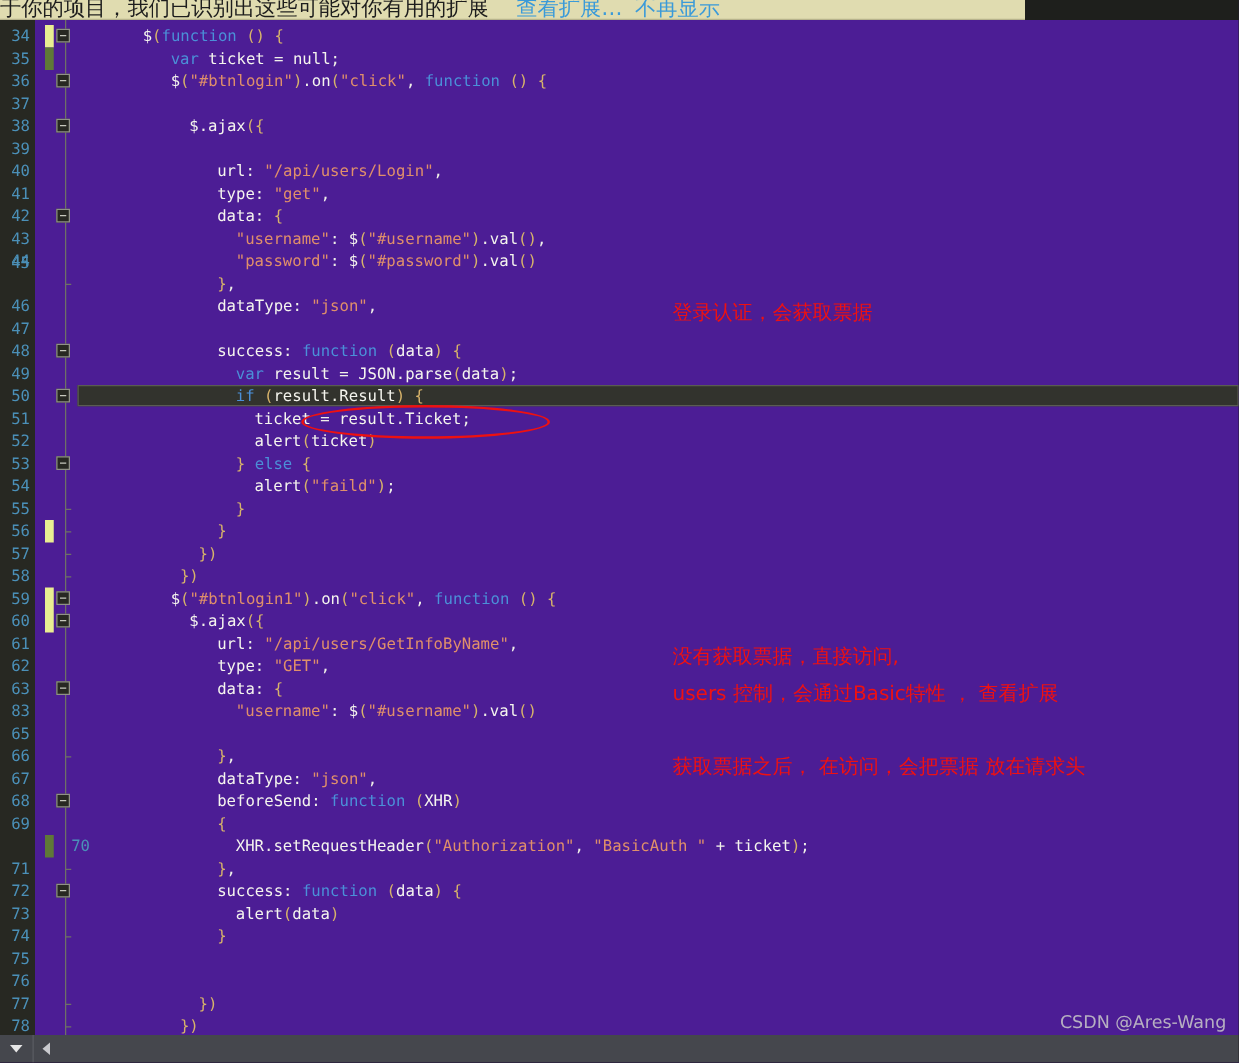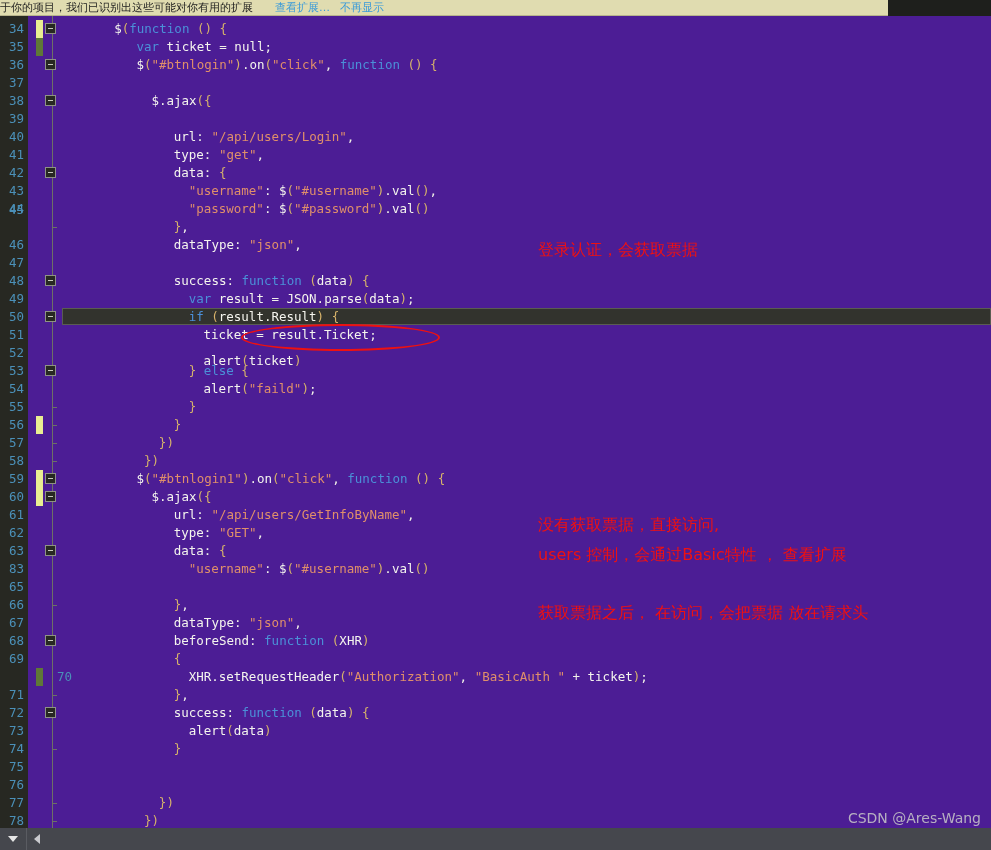--- a/index.html
+++ b/index.html
@@ -3,25 +3,25 @@
 <meta charset="utf-8">
 <style>
   html,body{margin:0;padding:0;background:#1e1f1c;}
   body{
     width:991px;height:850px;overflow:hidden;position:relative;
     font-family:"DejaVu Sans Mono","Liberation Mono",monospace;
   }
 
   
   #banner{
-    position:absolute;left:0;top:0;width:888px;height:15px;
+    position:absolute;left:0;top:0;width:820px;height:15px;
     background:#e0dcb0;border-bottom:1px solid #b7b38c;
     display:flex;align-items:center;
     font-family:"DejaVu Sans","Liberation Sans",sans-serif;
-    font-size:11px;color:#1d1d1d;white-space:nowrap;overflow:hidden;
+    font-size:17px;color:#1d1d1d;white-space:nowrap;overflow:hidden;
   }
   #banner .btext{margin-left:0px;line-height:15px;}
   #banner .blink{color:#3a9ad9;margin-left:22px;line-height:15px;cursor:pointer;}
   #banner .blink2{color:#3a9ad9;margin-left:10px;line-height:15px;cursor:pointer;}
 
   
   #editor{
     position:absolute;left:0;top:16px;width:991px;height:812px;
     background:#4c1d95;overflow:hidden;
   }
@@ -183,21 +183,21 @@
       <div class="code" style="top: 130px; left: 173.75px;"><span class="plain">type</span><span class="pun">:</span><span class="pun"> </span><span class="str">"get"</span><span class="pun">,</span></div>
       <div class="code" style="top: 148px; left: 173.75px;"><span class="plain">data</span><span class="pun">:</span><span class="pun"> </span><span class="brn">{</span></div>
       <div class="code" style="top: 166px; left: 188.65px;"><span class="str">"username"</span><span class="pun">:</span><span class="pun"> </span><span class="plain">$</span><span class="brn">(</span><span class="str">"#username"</span><span class="brn">)</span><span class="pun">.</span><span class="plain">val</span><span class="brn">(</span><span class="brn">)</span><span class="pun">,</span></div>
       <div class="code" style="top: 184px; left: 188.65px;"><span class="str">"password"</span><span class="pun">:</span><span class="pun"> </span><span class="plain">$</span><span class="brn">(</span><span class="str">"#password"</span><span class="brn">)</span><span class="pun">.</span><span class="plain">val</span><span class="brn">(</span><span class="brn">)</span></div>
       <div class="code" style="top: 202px; left: 173.75px;"><span class="brn">}</span><span class="pun">,</span></div>
       <div class="code" style="top: 220px; left: 173.75px;"><span class="plain">dataType</span><span class="pun">:</span><span class="pun"> </span><span class="str">"json"</span><span class="pun">,</span></div>
       <div class="code" style="top: 256px; left: 173.75px;"><span class="plain">success</span><span class="pun">:</span><span class="pun"> </span><span class="kw">function</span><span class="pun"> </span><span class="brn">(</span><span class="plain">data</span><span class="brn">)</span><span class="pun"> </span><span class="brn">{</span></div>
       <div class="code" style="top: 274px; left: 188.65px;"><span class="kw">var</span><span class="pun"> </span><span class="plain">result</span><span class="pun"> </span><span class="pun">=</span><span class="pun"> </span><span class="plain">JSON</span><span class="pun">.</span><span class="plain">parse</span><span class="brn">(</span><span class="plain">data</span><span class="brn">)</span><span class="pun">;</span></div>
       <div class="code" style="top: 292px; left: 188.65px;"><span class="kw">if</span><span class="pun"> </span><span class="brn">(</span><span class="plain">result</span><span class="pun">.</span><span class="plain">Result</span><span class="brn">)</span><span class="pun"> </span><span class="brn">{</span></div>
       <div class="code" style="top: 310px; left: 203.55px;"><span class="plain">ticket</span><span class="pun"> </span><span class="pun">=</span><span class="pun"> </span><span class="plain">result</span><span class="pun">.</span><span class="plain">Ticket</span><span class="pun">;</span></div>
-      <div class="code" style="top: 336px; left: 203.55px; text-align: center;"><span class="plain">alert</span><span class="brn">(</span><span class="plain">ticket</span><span class="brn">)</span></div>
+      <div class="code" style="top: 328px; left: 203.55px; text-align: center;"><span class="plain">alert</span><span class="brn">(</span><span class="plain">ticket</span><span class="brn">)</span></div>
       <div class="code" style="top: 346px; left: 188.65px;"><span class="brn">}</span><span class="pun"> </span><span class="kw">else</span><span class="pun"> </span><span class="brn">{</span></div>
       <div class="code" style="top: 364px; left: 203.55px;"><span class="plain">alert</span><span class="brn">(</span><span class="str">"faild"</span><span class="brn">)</span><span class="pun">;</span></div>
       <div class="code" style="top: 382px; left: 188.65px;"><span class="brn">}</span></div>
       <div class="code" style="top: 400px; left: 173.75px;"><span class="brn">}</span></div>
       <div class="code" style="top: 418px; left: 158.85px;"><span class="brn">}</span><span class="brn">)</span></div>
       <div class="code" style="top: 436px; left: 143.95px;"><span class="brn">}</span><span class="brn">)</span></div>
       <div class="code" style="top: 454px; left: 136.5px;"><span class="plain">$</span><span class="brn">(</span><span class="str">"#btnlogin1"</span><span class="brn">)</span><span class="pun">.</span><span class="plain">on</span><span class="brn">(</span><span class="str">"click"</span><span class="pun">,</span><span class="pun"> </span><span class="kw">function</span><span class="pun"> </span><span class="brn">(</span><span class="brn">)</span><span class="pun"> </span><span class="brn">{</span></div>
       <div class="code" style="top: 472px; left: 151.4px;"><span class="plain">$</span><span class="pun">.</span><span class="plain">ajax</span><span class="brn">(</span><span class="brn">{</span></div>
       <div class="code" style="top: 490px; left: 173.75px;"><span class="plain">url</span><span class="pun">:</span><span class="pun"> </span><span class="str">"/api/users/GetInfoByName"</span><span class="pun">,</span></div>
       <div class="code" style="top: 508px; left: 173.75px;"><span class="plain">type</span><span class="pun">:</span><span class="pun"> </span><span class="str">"GET"</span><span class="pun">,</span></div>

